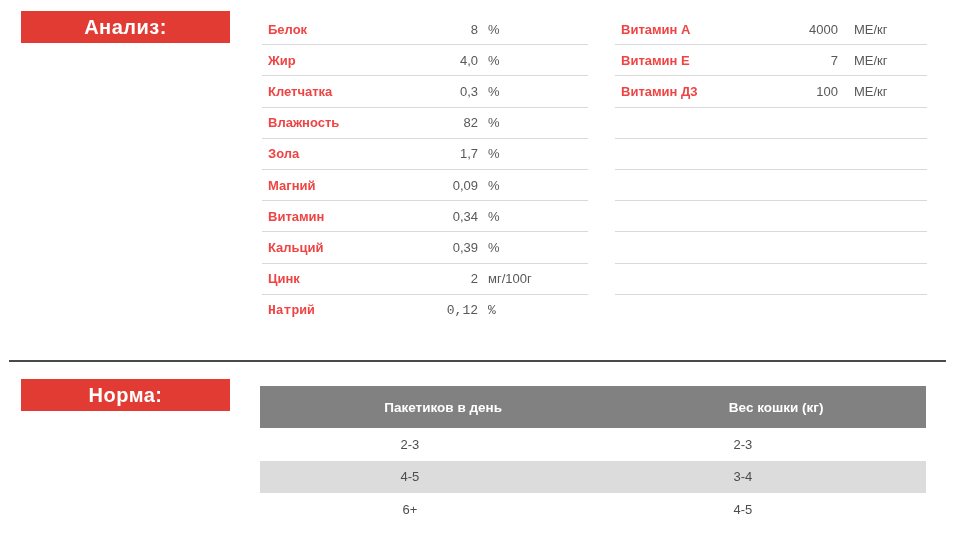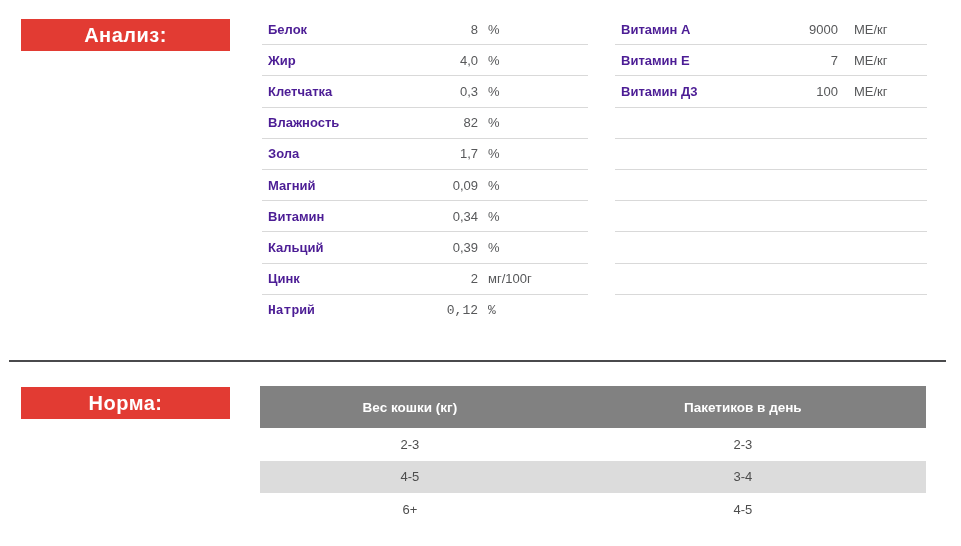--- a/index.html
+++ b/index.html
@@ -17,41 +17,40 @@
     left: 21px;
     width: 209px;
     height: 32px;
     background: #e23b33;
     color: #ffffff;
     font-size: 20px;
     font-weight: bold;
     text-align: center;
     line-height: 32px;
     letter-spacing: 0.5px;
-    margin-top: 8px;
   }
   .badge-analysis { top: 11px; }
   .badge-norm { top: 379px; }
 
   .spec-table { position: absolute; top: 14px; }
   .spec-table-left  { left: 262px; width: 326px; }
   .spec-table-right { left: 615px; width: 312px; }
   .spec-row {
     display: flex;
     align-items: center;
     height: 31.2px;
     border-bottom: 1px solid #d9d9d9;
   }
   .spec-row:last-child { border-bottom: none; font-family: Liberation Mono, monospace; }
   .spec-label {
     flex: 1;
     padding-left: 6px;
     font-size: 13px;
     font-weight: bold;
-    color: #4c1d95;
+    color: #ef4444;
   }
   .spec-value {
     width: 80px;
     text-align: right;
     font-size: 13px;
     color: #57585a;
   }
   .spec-table-right .spec-value { width: 92px; }
   .spec-unit {
     width: 110px;
@@ -161,21 +160,21 @@
     <div class="spec-row">
       <span class="spec-label">Натрий</span>
       <span class="spec-value">0,12</span>
       <span class="spec-unit">%</span>
     </div>
   </div>
 
   <div class="spec-table spec-table-right">
     <div class="spec-row">
       <span class="spec-label">Витамин А</span>
-      <span class="spec-value">9000</span>
+      <span class="spec-value">4000</span>
       <span class="spec-unit">МЕ/кг</span>
     </div>
     <div class="spec-row">
       <span class="spec-label">Витамин Е</span>
       <span class="spec-value">7</span>
       <span class="spec-unit">МЕ/кг</span>
     </div>
     <div class="spec-row">
       <span class="spec-label">Витамин Д3</span>
       <span class="spec-value">100</span>
@@ -189,22 +188,22 @@
     <div class="spec-row"></div>
     <div class="spec-row"></div>
   </div>
 
   <div class="divider"></div>
 
   <div class="badge badge-norm">Норма:</div>
 
   <div class="norm-table">
     <div class="norm-header">
+      <div class="norm-header-cell col-pouches">Пакетиков в день</div>
       <div class="norm-header-cell col-weight">Вес кошки (кг)</div>
-      <div class="norm-header-cell col-pouches">Пакетиков в день</div>
     </div>
     <div class="norm-row">
       <div class="norm-cell col-weight">2-3</div>
       <div class="norm-cell col-pouches">2-3</div>
     </div>
     <div class="norm-row norm-row-alt">
       <div class="norm-cell col-weight">4-5</div>
       <div class="norm-cell col-pouches">3-4</div>
     </div>
     <div class="norm-row">

